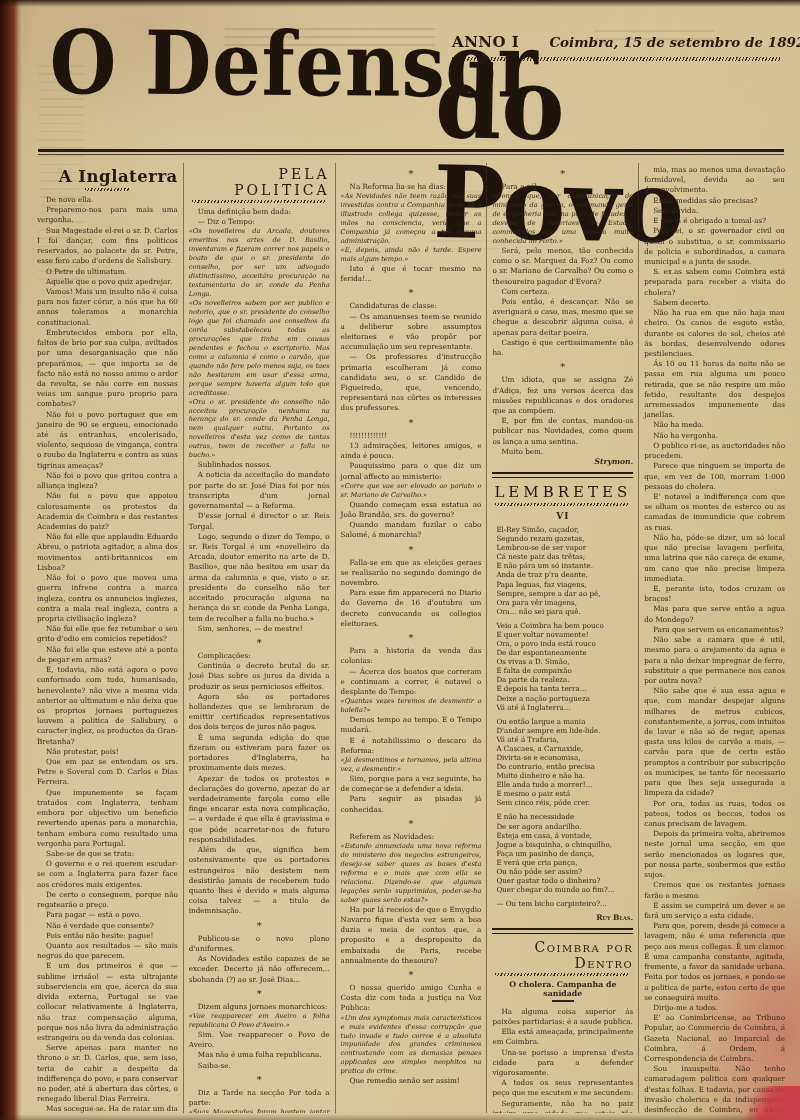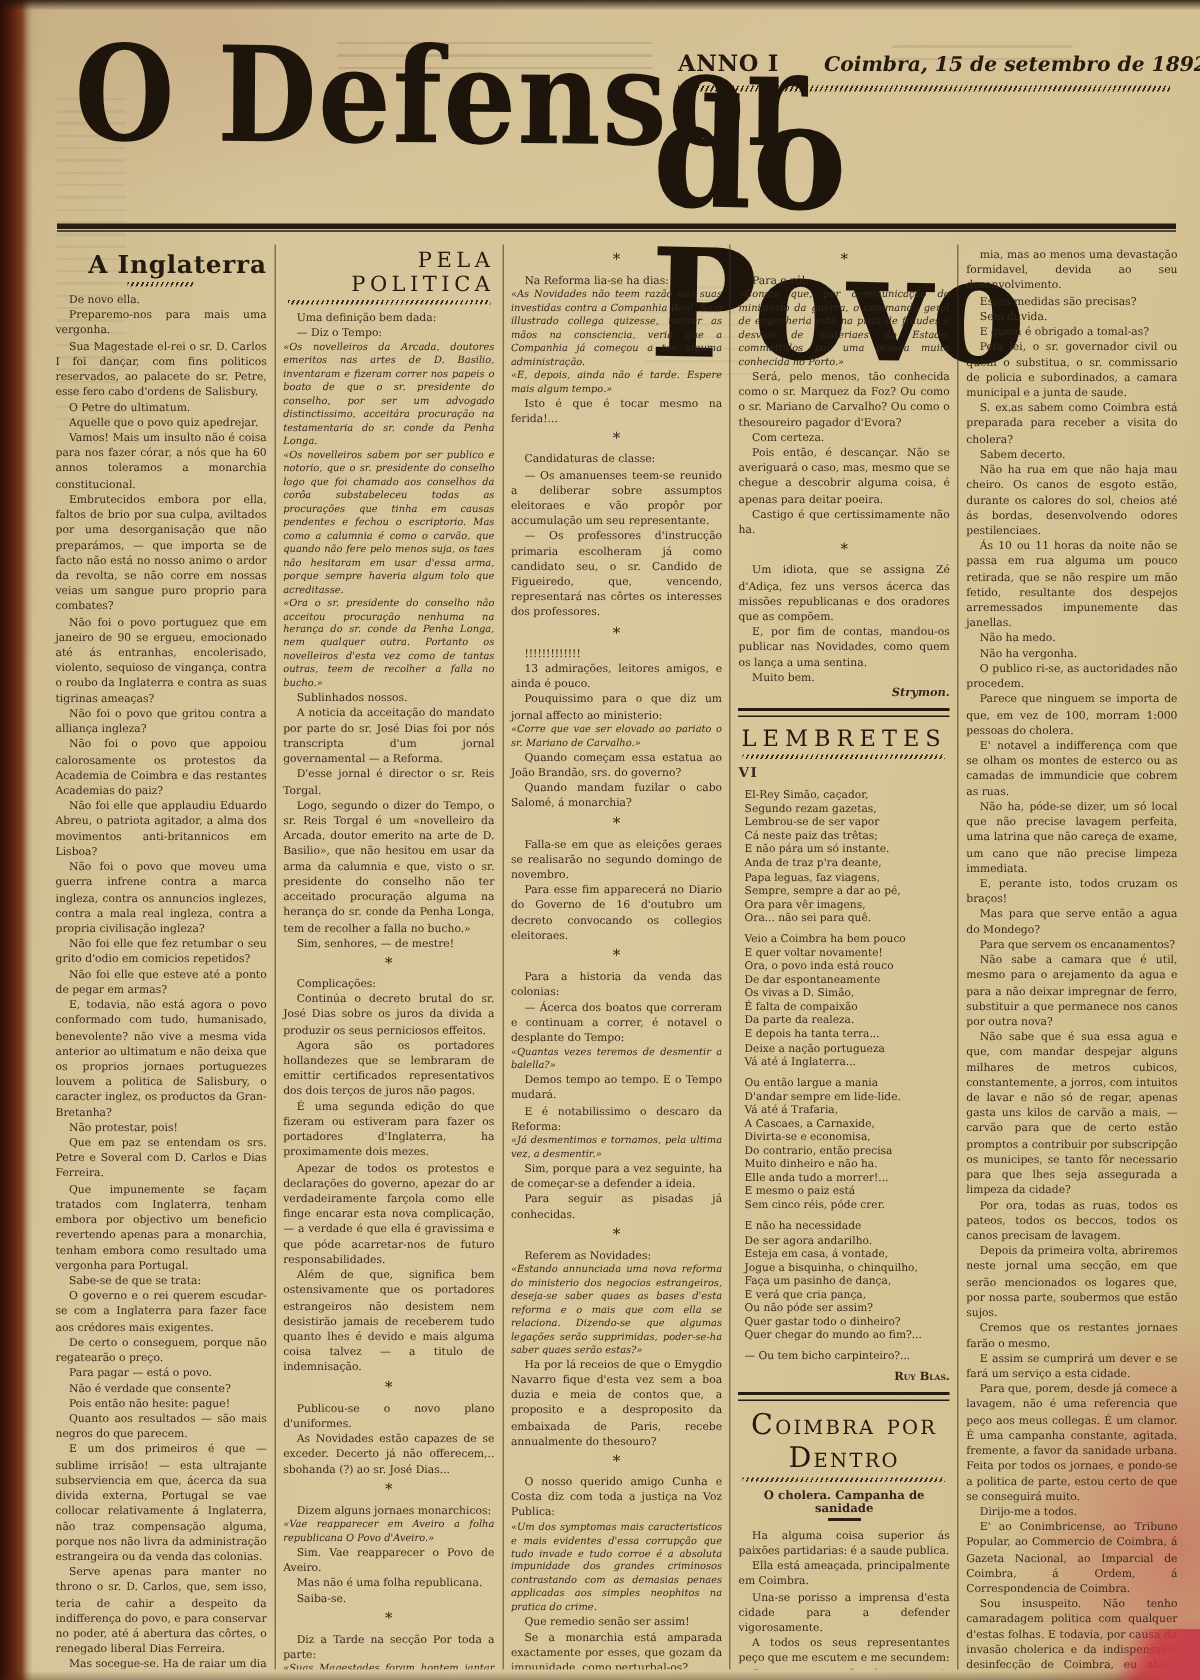--- a/index.html
+++ b/index.html
@@ -48,23 +48,23 @@
   .col:last-child{border-right:none;}
   .col p{margin:0;}
   .para{font-size:7.2px;line-height:1.42;text-align:justify;text-indent:9px;hyphens:auto;-webkit-hyphens:auto;}
   .quote{font-size:6.6px;line-height:1.36;font-style:italic;margin:2.5px 1px 2.5px 9px;text-align:justify;hyphens:auto;}
   .star{text-align:center;font-size:10px;line-height:1;margin:4px 0 3px;color:#2c2114;}
   .sig{text-align:right;font-weight:bold;font-style:italic;font-size:7.6px;margin:4px 5px 5px 0;}
   .sig.caps{font-variant:small-caps;font-style:normal;}
   .article-heading{text-align:right;font-weight:bold;font-size:16.5px;letter-spacing:.5px;margin:2px 0 1px;color:#241b10;}
   .section-heading{text-align:right;font-size:14px;letter-spacing:3px;margin:1px 0 2px;color:#241b10;}
   .lembretes-heading{text-align:center;font-size:15px;letter-spacing:4px;margin:5px 0 2px;color:#241b10;}
-  .smallcaps-heading{text-align:center;font-variant:small-caps;font-size:19px;letter-spacing:1.5px;margin:5px 0 2px;color:#241b10;}
+  .smallcaps-heading{text-align:right;font-variant:small-caps;font-size:14px;letter-spacing:1.5px;margin:5px 0 2px;color:#241b10;}
   .subhead{text-align:center;font-weight:bold;font-size:7.8px;margin:4px 0 2px;}
-  .subnum{font-weight:bold;font-size:9px;letter-spacing:1px;margin:5px 0 4px;}
+  .subnum{text-align:center;font-weight:bold;font-size:9px;letter-spacing:1px;margin:5px 0 4px;}
   .dash-rule{width:22px;height:1.5px;background:#2c2114;margin:2px auto 5px;}
   .squiggle{height:3px;margin:2px auto 4px;
     background:repeating-linear-gradient(115deg,#3a2d1b 0 1.1px,transparent 1.1px 3px);}
   .squiggle.short{width:44px;}
   .squiggle.full{width:96%;}
   .rule-double{height:3px;border-top:2px solid #241b10;border-bottom:1px solid #241b10;margin:6px 0 4px;}
   .stanza{margin:0 0 5px 4px;}
   .poem-line{font-size:7.1px;line-height:1.28;white-space:nowrap;}
 </style>
 </head>
@@ -183,21 +183,20 @@
         <p class="para">Sim, porque para a vez seguinte, ha de começar-se a defender a ideia.</p>
         <p class="para">Para seguir as pisadas já conhecidas.</p>
         <div class="star">*</div>
         <p class="para">Referem as Novidades:</p>
         <p class="quote">«Estando annunciada uma nova reforma do ministerio dos negocios estrangeiros, deseja-se saber quaes as bases d'esta reforma e o mais que com ella se relaciona. Dizendo-se que algumas legações serão supprimidas, poder-se-ha saber quaes serão estas?»</p>
         <p class="para">Ha por lá receios de que o Emygdio Navarro fique d'esta vez sem a boa duzia e meia de contos que, a proposito e a desproposito da embaixada de Paris, recebe annualmente do thesouro?</p>
         <div class="star">*</div>
         <p class="para">O nosso querido amigo Cunha e Costa diz com toda a justiça na Voz Publica:</p>
         <p class="quote">«Um dos symptomas mais caracteristicos e mais evidentes d'essa corrupção que tudo invade e tudo corroe é a absoluta impunidade dos grandes criminosos contrastando com as demasias penaes applicadas aos simples neophitos na pratica do crime.</p>
         <p class="para">Que remedio senão ser assim!</p>
-        <p class="para">Se a monarchia está amparada exactamente por esses, que gozam da impunidade, como perturbal-os?</p>
       </div>
     <div class="col">
         <div class="star">*</div>
         <p class="para">Para o ról:</p>
         <p class="quote">«Consta que, por communicação do ministerio da guerra, o commando geral de engenheria está na pista de fraudes e desvios de materiaes do Estado, commettidos por uma pessoa muito conhecida no Porto.»</p>
         <p class="para">Será, pelo menos, tão conhecida como o sr. Marquez da Foz? Ou como o sr. Mariano de Carvalho? Ou como o thesoureiro pagador d'Evora?</p>
         <p class="para">Com certeza.</p>
         <p class="para">Pois então, é descançar. Não se averiguará o caso, mas, mesmo que se chegue a descobrir alguma coisa, é apenas para deitar poeira.</p>
         <p class="para">Castigo é que certissimamente não ha.</p>
         <div class="star">*</div>

